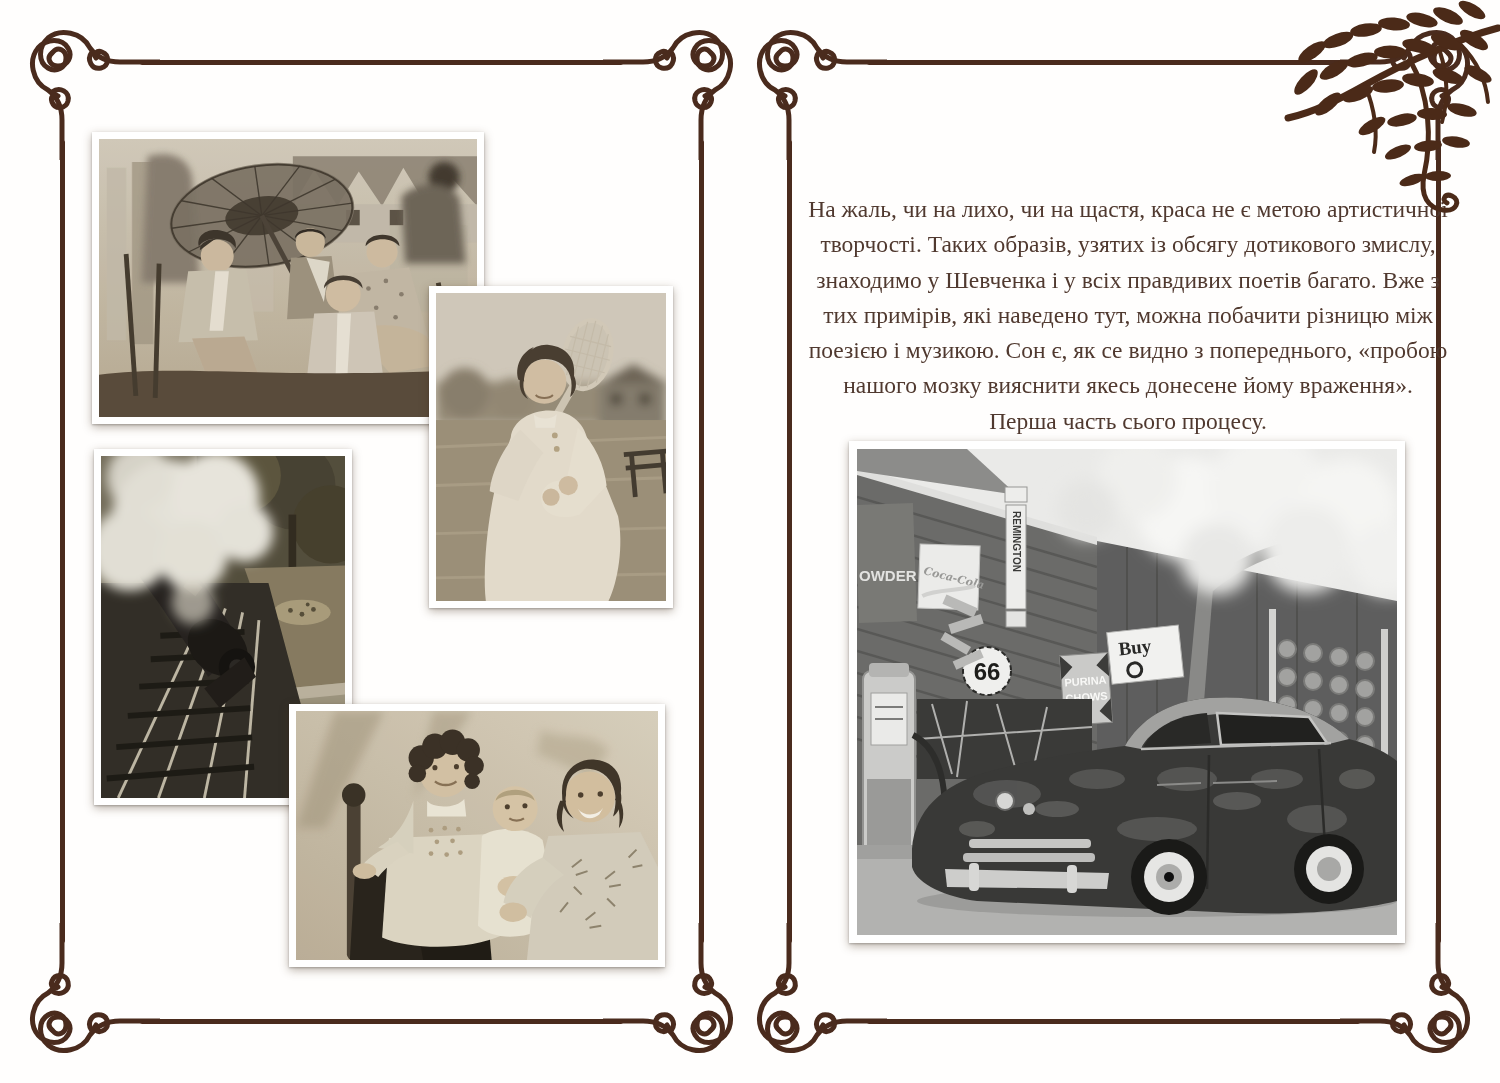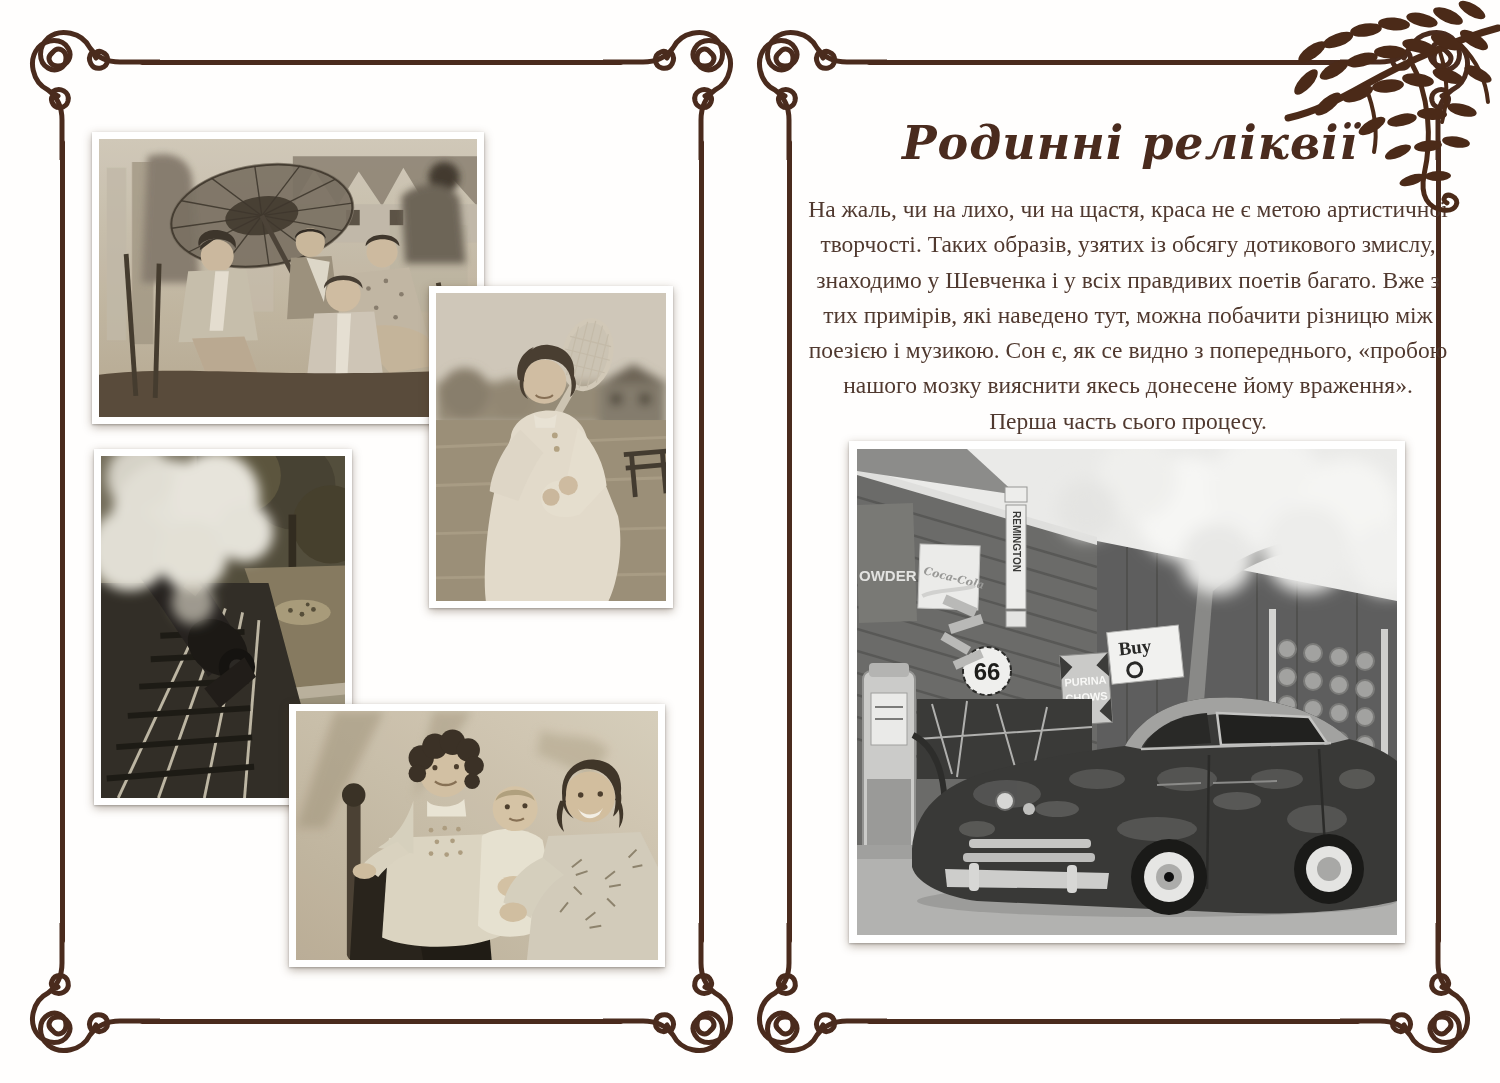--- a/index.html
+++ b/index.html
@@ -399,21 +399,20 @@
         <circle cx="291" cy="86" r="2.8" fill="#4c3e2e"></circle>
           <circle cx="311" cy="85" r="2.8" fill="#4c3e2e"></circle>
         <path d="M288,100 C294,108 308,108 314,99 L310,106 C304,111 296,111 292,106 Z" fill="#fbf7ee"></path>
         <path d="M252,150 C230,160 216,178 212,196 L240,212 C248,192 260,176 274,168 Z" fill="#dcd5c5"></path>
         <ellipse cx="222" cy="206" rx="14" ry="10" fill="#d6c3a6"></ellipse>
       </g>
       <rect width="370" height="255" fill="#6b5a43" opacity=".05"></rect>
     </svg>
   </div>
 
-  <div class="title">Родинні реліквії</div>
   <div class="body-text">На жаль, чи на лихо, чи на щастя, краса не є метою артистичної творчості. Таких образів, узятих із обсягу дотикового змислу, знаходимо у Шевченка і у всіх правдивих поетів багато. Вже з тих примірів, які наведено тут, можна побачити різницю між поезією і музикою. Сон є, як се видно з попереднього, «пробою нашого мозку вияснити якесь донесене йому враження». Перша часть сього процесу.</div>
 
   <div class="photo" style="left:849px;top:441px;width:540px;height:486px;padding:8px;">
     <svg viewBox="0 0 540 486" preserveAspectRatio="none">
       <defs>
           <filter id="blur8">
             <feGaussianBlur stdDeviation="8"></feGaussianBlur>
           </filter>
         </defs>
       <rect width="540" height="486" fill="#efefed"></rect>

